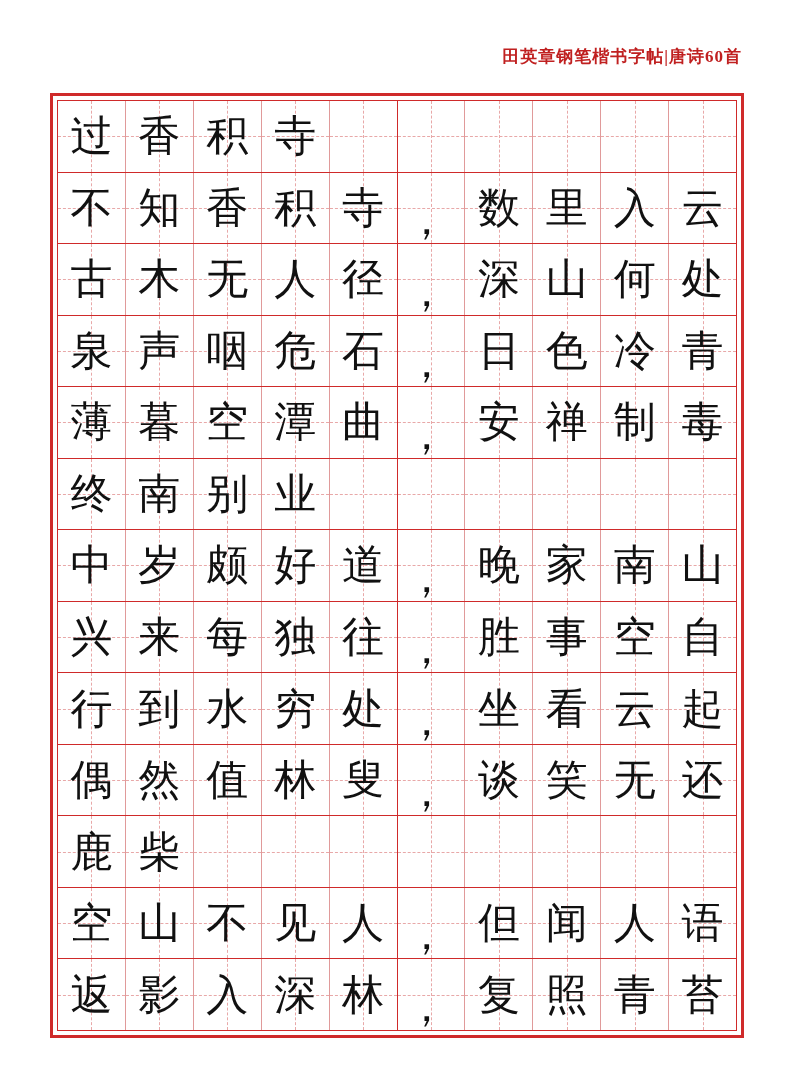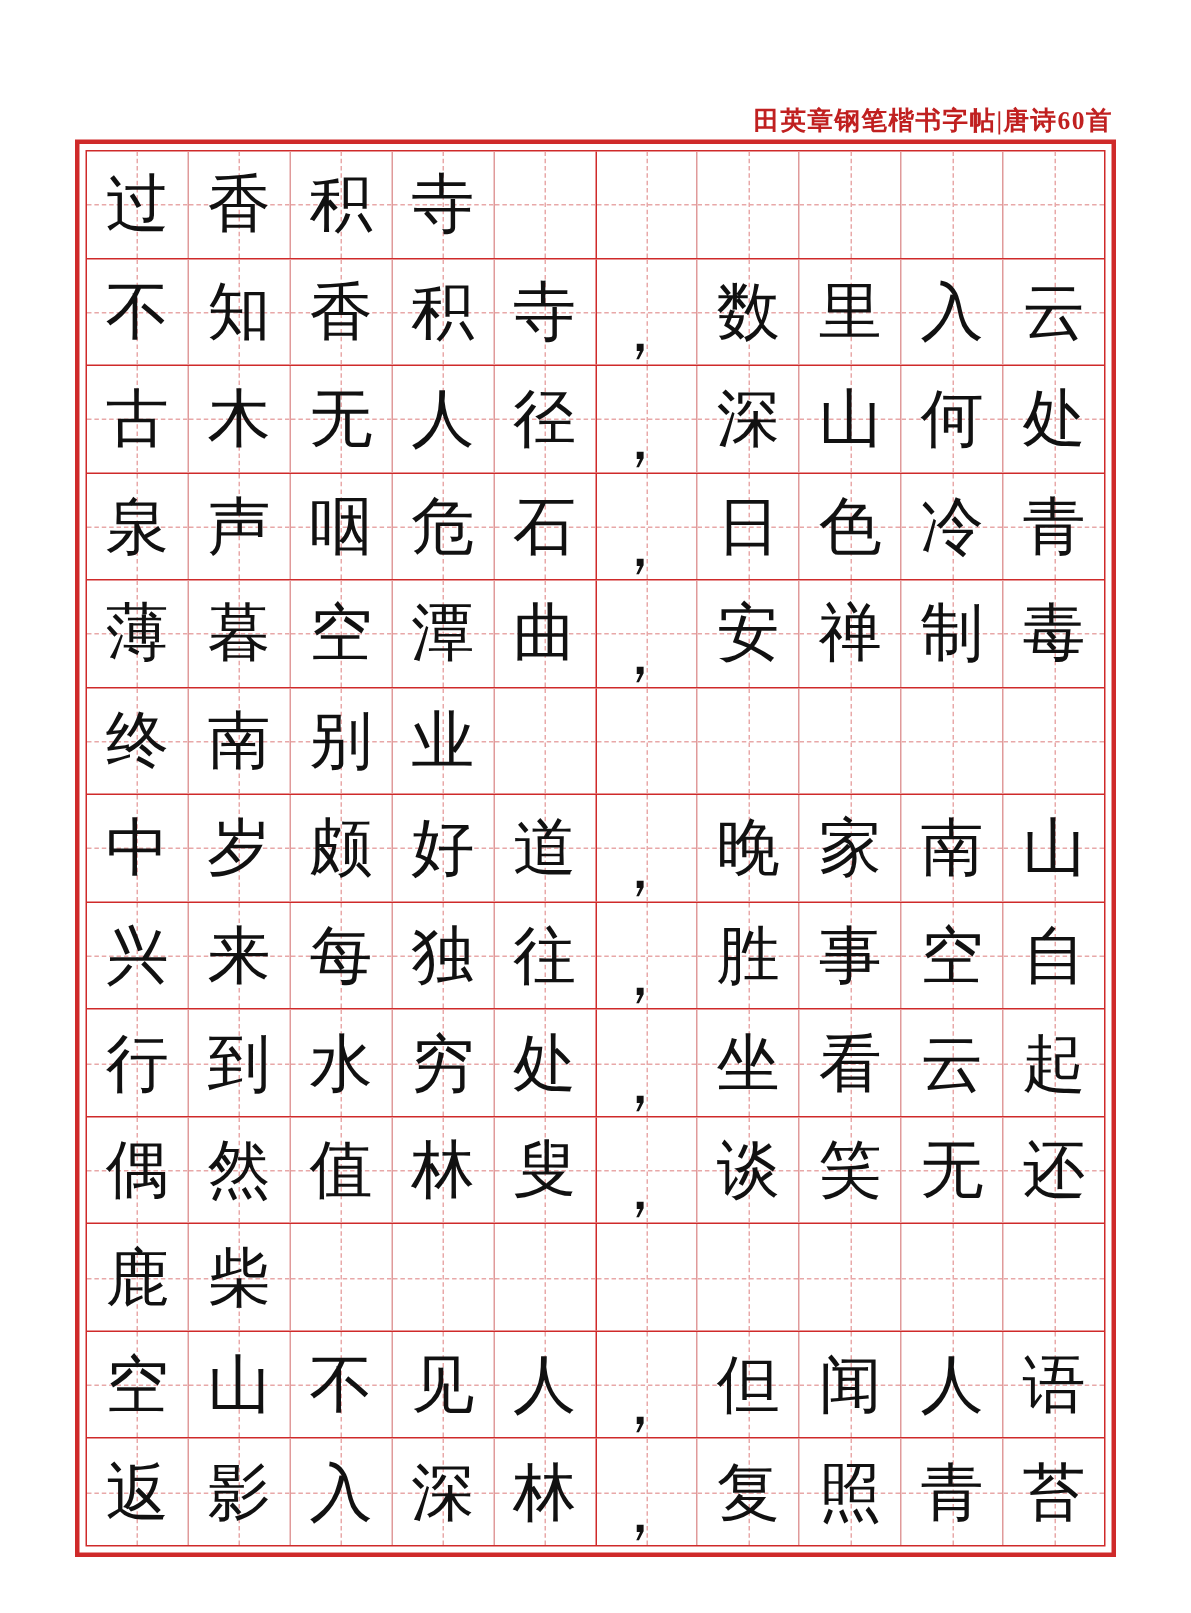--- a/index.html
+++ b/index.html
@@ -17,21 +17,21 @@
 
   .page {
     width: 794px;
     height: 1075px;
     box-sizing: border-box;
     position: relative;
   }
 
   .header {
     position: absolute;
-    top: 69px;
+    top: 45px;
     right: 52px;
     color: #c02020;
     font-family: "Liberation Serif", serif;
     font-size: 17px;
     font-weight: bold;
     letter-spacing: 1px;
     white-space: nowrap;
   }
 
   .grid-wrap {

